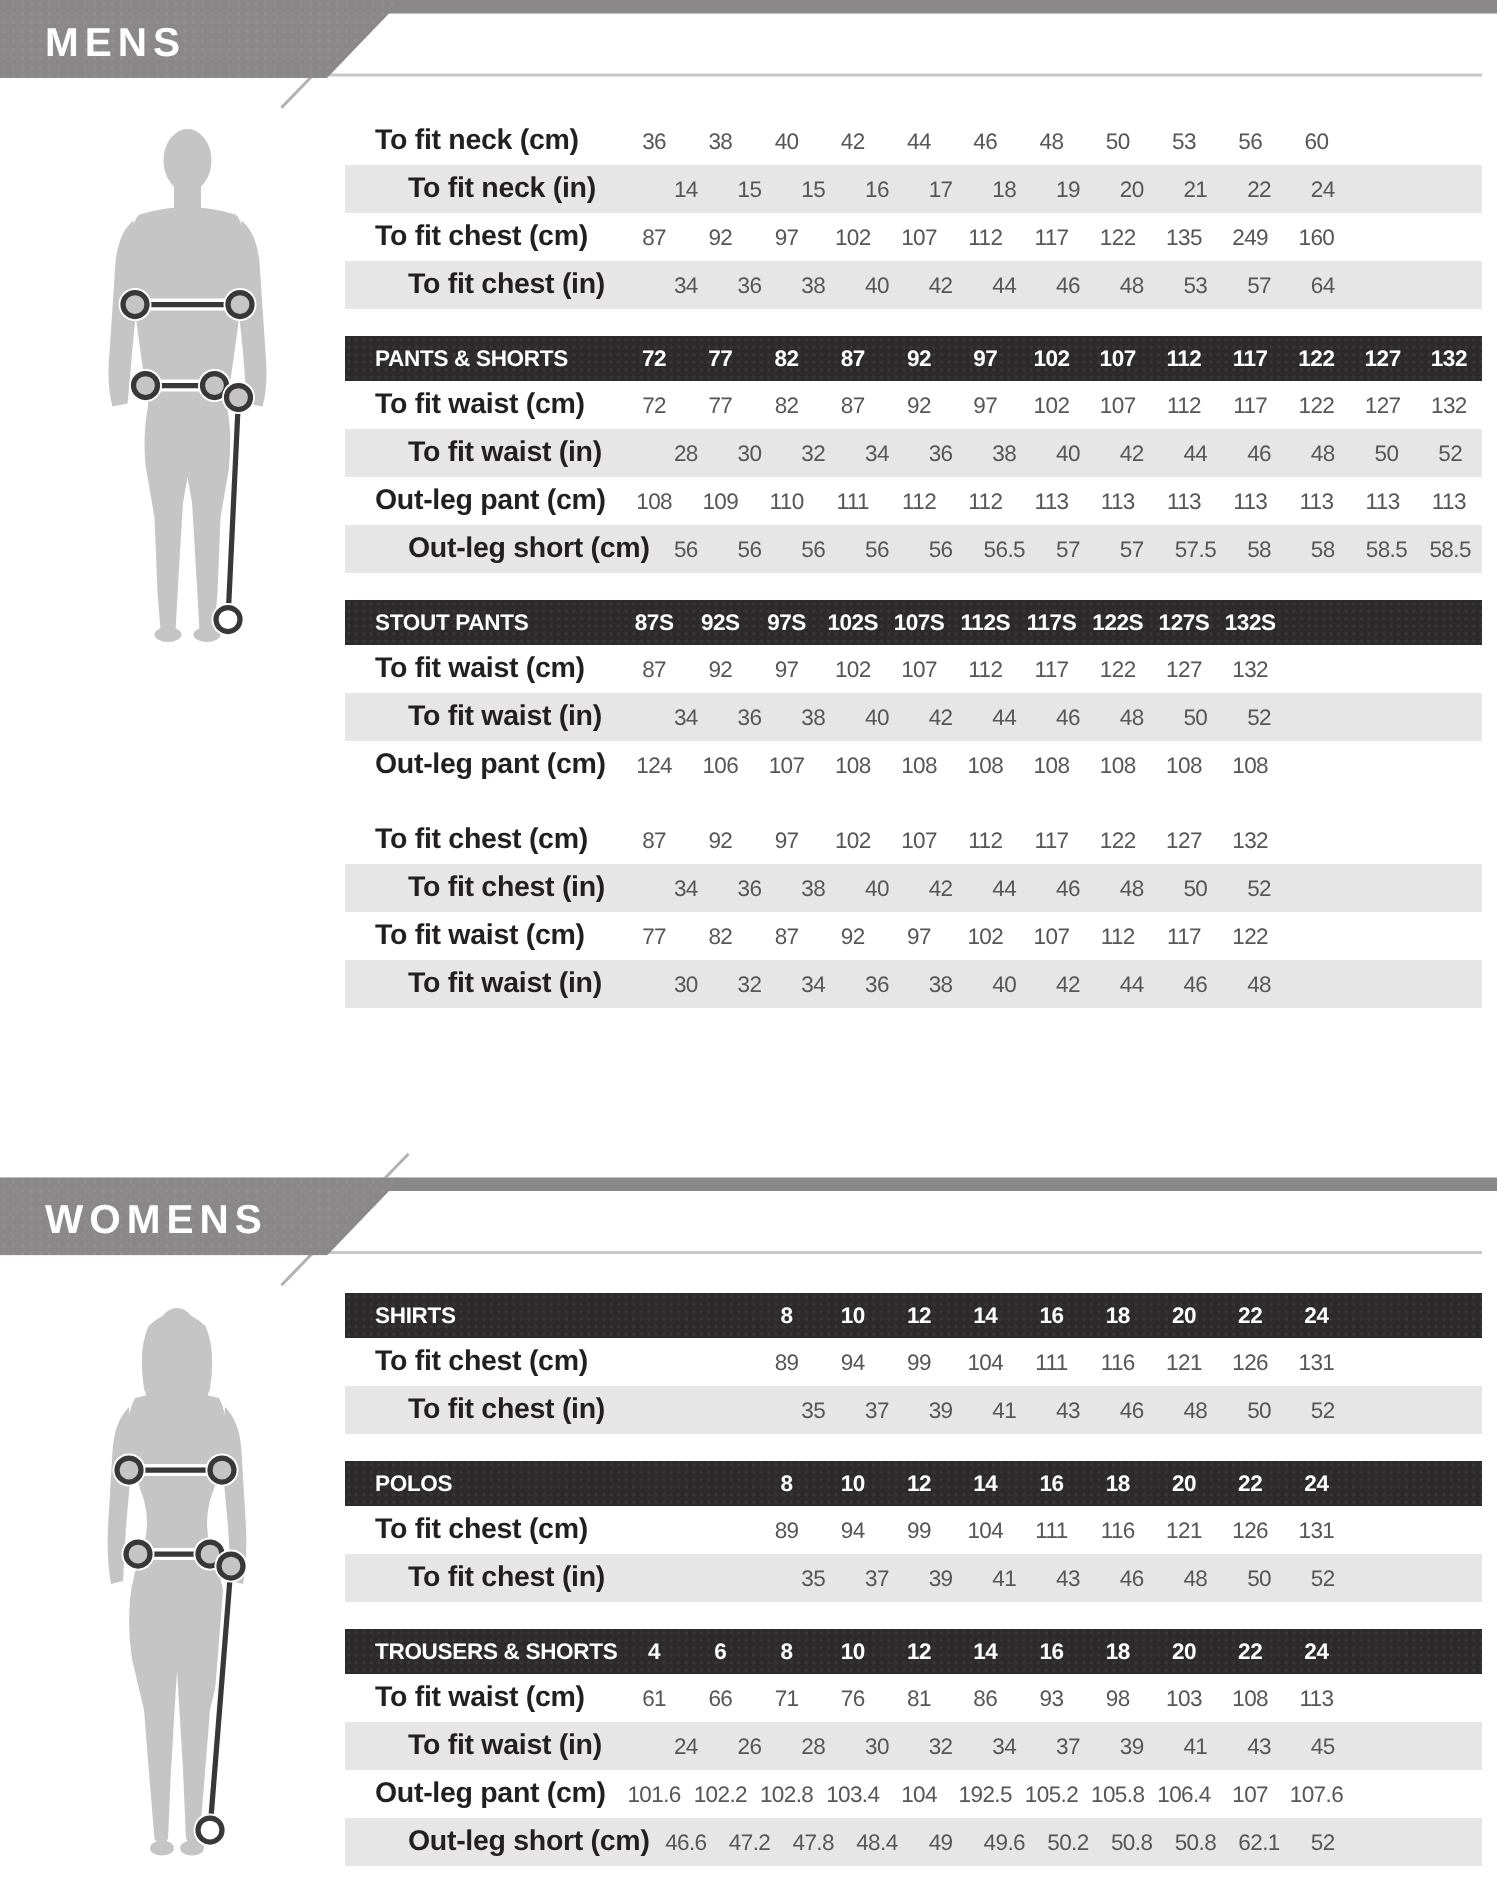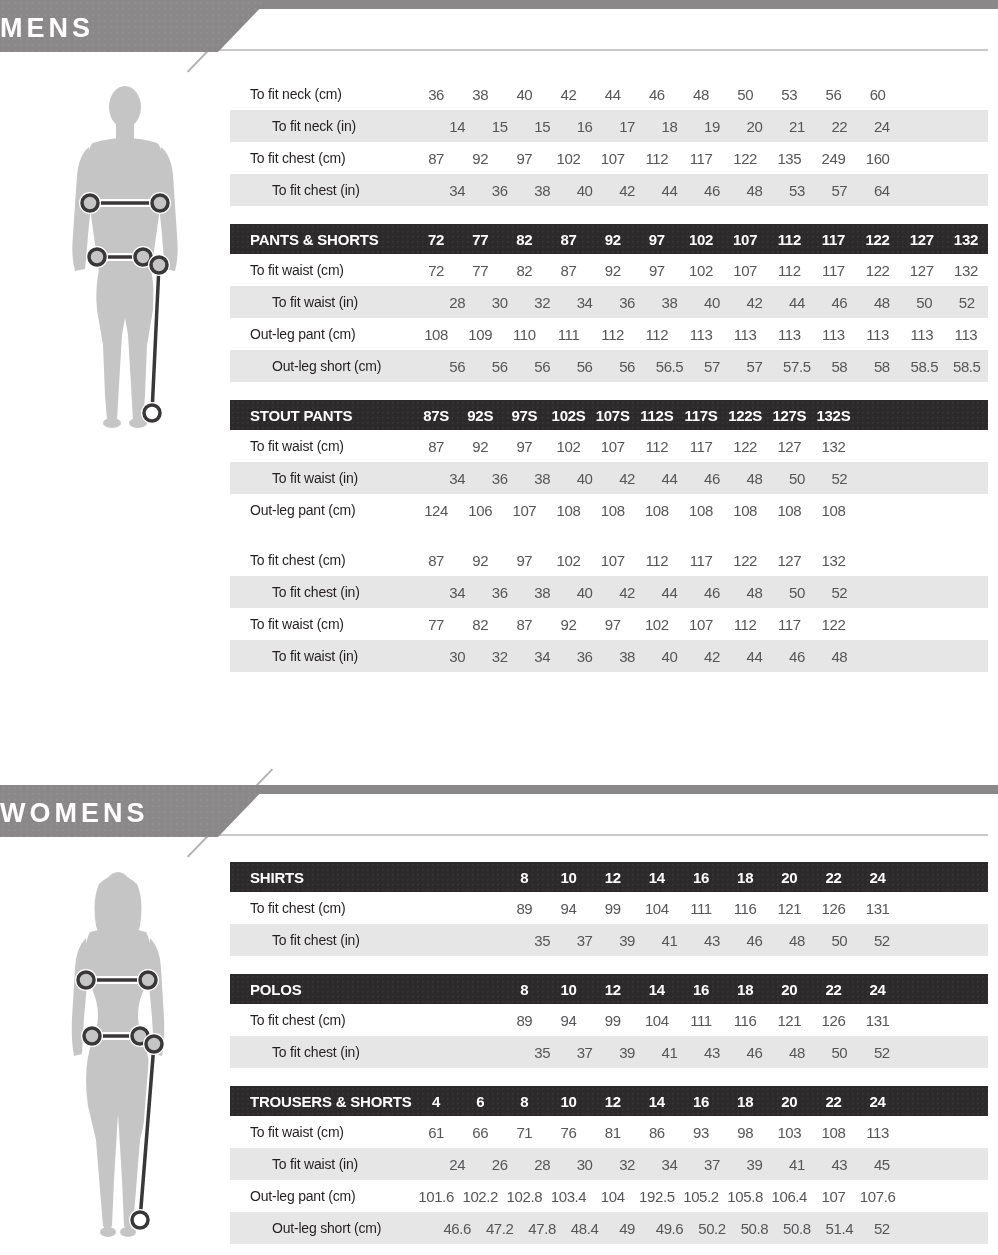--- a/index.html
+++ b/index.html
@@ -7,38 +7,38 @@
         font-family:"Liberation Sans",sans-serif;}
 
   
   .band{position:absolute;left:0;width:998px;height:72px;}
   .band-strip{position:absolute;top:0;left:0;right:0;height:9px;background:var(--c-band);}
   .band-underline{position:absolute;top:49px;left:215px;right:10px;height:2px;background:var(--c-underline);}
   .band-block{position:absolute;top:0;left:0;width:268px;height:52px;background:var(--c-band);
     clip-path:polygon(0 0,100% 0,calc(100% - 50px) 100%,0 100%);
     background-image:radial-gradient(rgba(255,255,255,.05) 1px,transparent 1px);background-size:6px 6px;
     display:flex;align-items:center;z-index:2;}
-  .band-title{color:#fff;font-size:27px;font-weight:bold;letter-spacing:4px;padding-top:4px;}
+  .band-title{color:#fff;font-size:27px;font-weight:bold;letter-spacing:4px;padding-left:30px;padding-top:4px;}
   .band-diag{position:absolute;top:-33px;left:229px;width:2px;height:122px;background:var(--c-diag);
     transform:rotate(44deg);z-index:1;}
 
   
   .figure{position:absolute;}
 
   
   .tables{position:absolute;left:230px;width:758px;}
   .sztable{margin-bottom:18px;}
   .trow{display:grid;grid-template-columns:184px repeat(13,1fr);align-items:center;height:32px;}
   .thead{height:30px;background:var(--c-thead);
     background-image:radial-gradient(rgba(255,255,255,.05) 1px,transparent 1px);background-size:5px 5px;}
   .alt{background:var(--c-rowalt);padding-left:22px;}
   .tcell{overflow:hidden;white-space:nowrap;}
   .hlabel{color:#fff;font-size:15px;font-weight:bold;padding-left:20px;letter-spacing:-0.2px;}
   .hsize{color:#fff;font-size:15px;font-weight:bold;text-align:center;letter-spacing:-0.3px;}
-  .rlabel{color:var(--c-label);font-size:14px;font-weight:normal;padding-left:20px;letter-spacing:-0.2px;}
+  .rlabel{color:var(--c-label);font-size:19px;font-weight:bold;padding-left:20px;letter-spacing:-0.2px;}
   .vcell{color:var(--c-value);font-size:15px;text-align:center;letter-spacing:-0.4px;}
 </style>
 </head>
 <body>
 
 <div class="page">
 
   <header class="band" style="top:0;">
     <div class="band-strip"></div>
     <div class="band-underline"></div>
@@ -585,21 +585,21 @@
           <div class="tcell rlabel">Out-leg short (cm)</div>
           <div class="tcell vcell">46.6</div>
           <div class="tcell vcell">47.2</div>
           <div class="tcell vcell">47.8</div>
           <div class="tcell vcell">48.4</div>
           <div class="tcell vcell">49</div>
           <div class="tcell vcell">49.6</div>
           <div class="tcell vcell">50.2</div>
           <div class="tcell vcell">50.8</div>
           <div class="tcell vcell">50.8</div>
-          <div class="tcell vcell">51.4</div>
+          <div class="tcell vcell">62.1</div>
           <div class="tcell vcell">52</div>
           <div class="tcell vcell"></div>
           <div class="tcell vcell"></div>
         </div>
       </div>
     </div>
 
 </div>
 
 </body></html>

